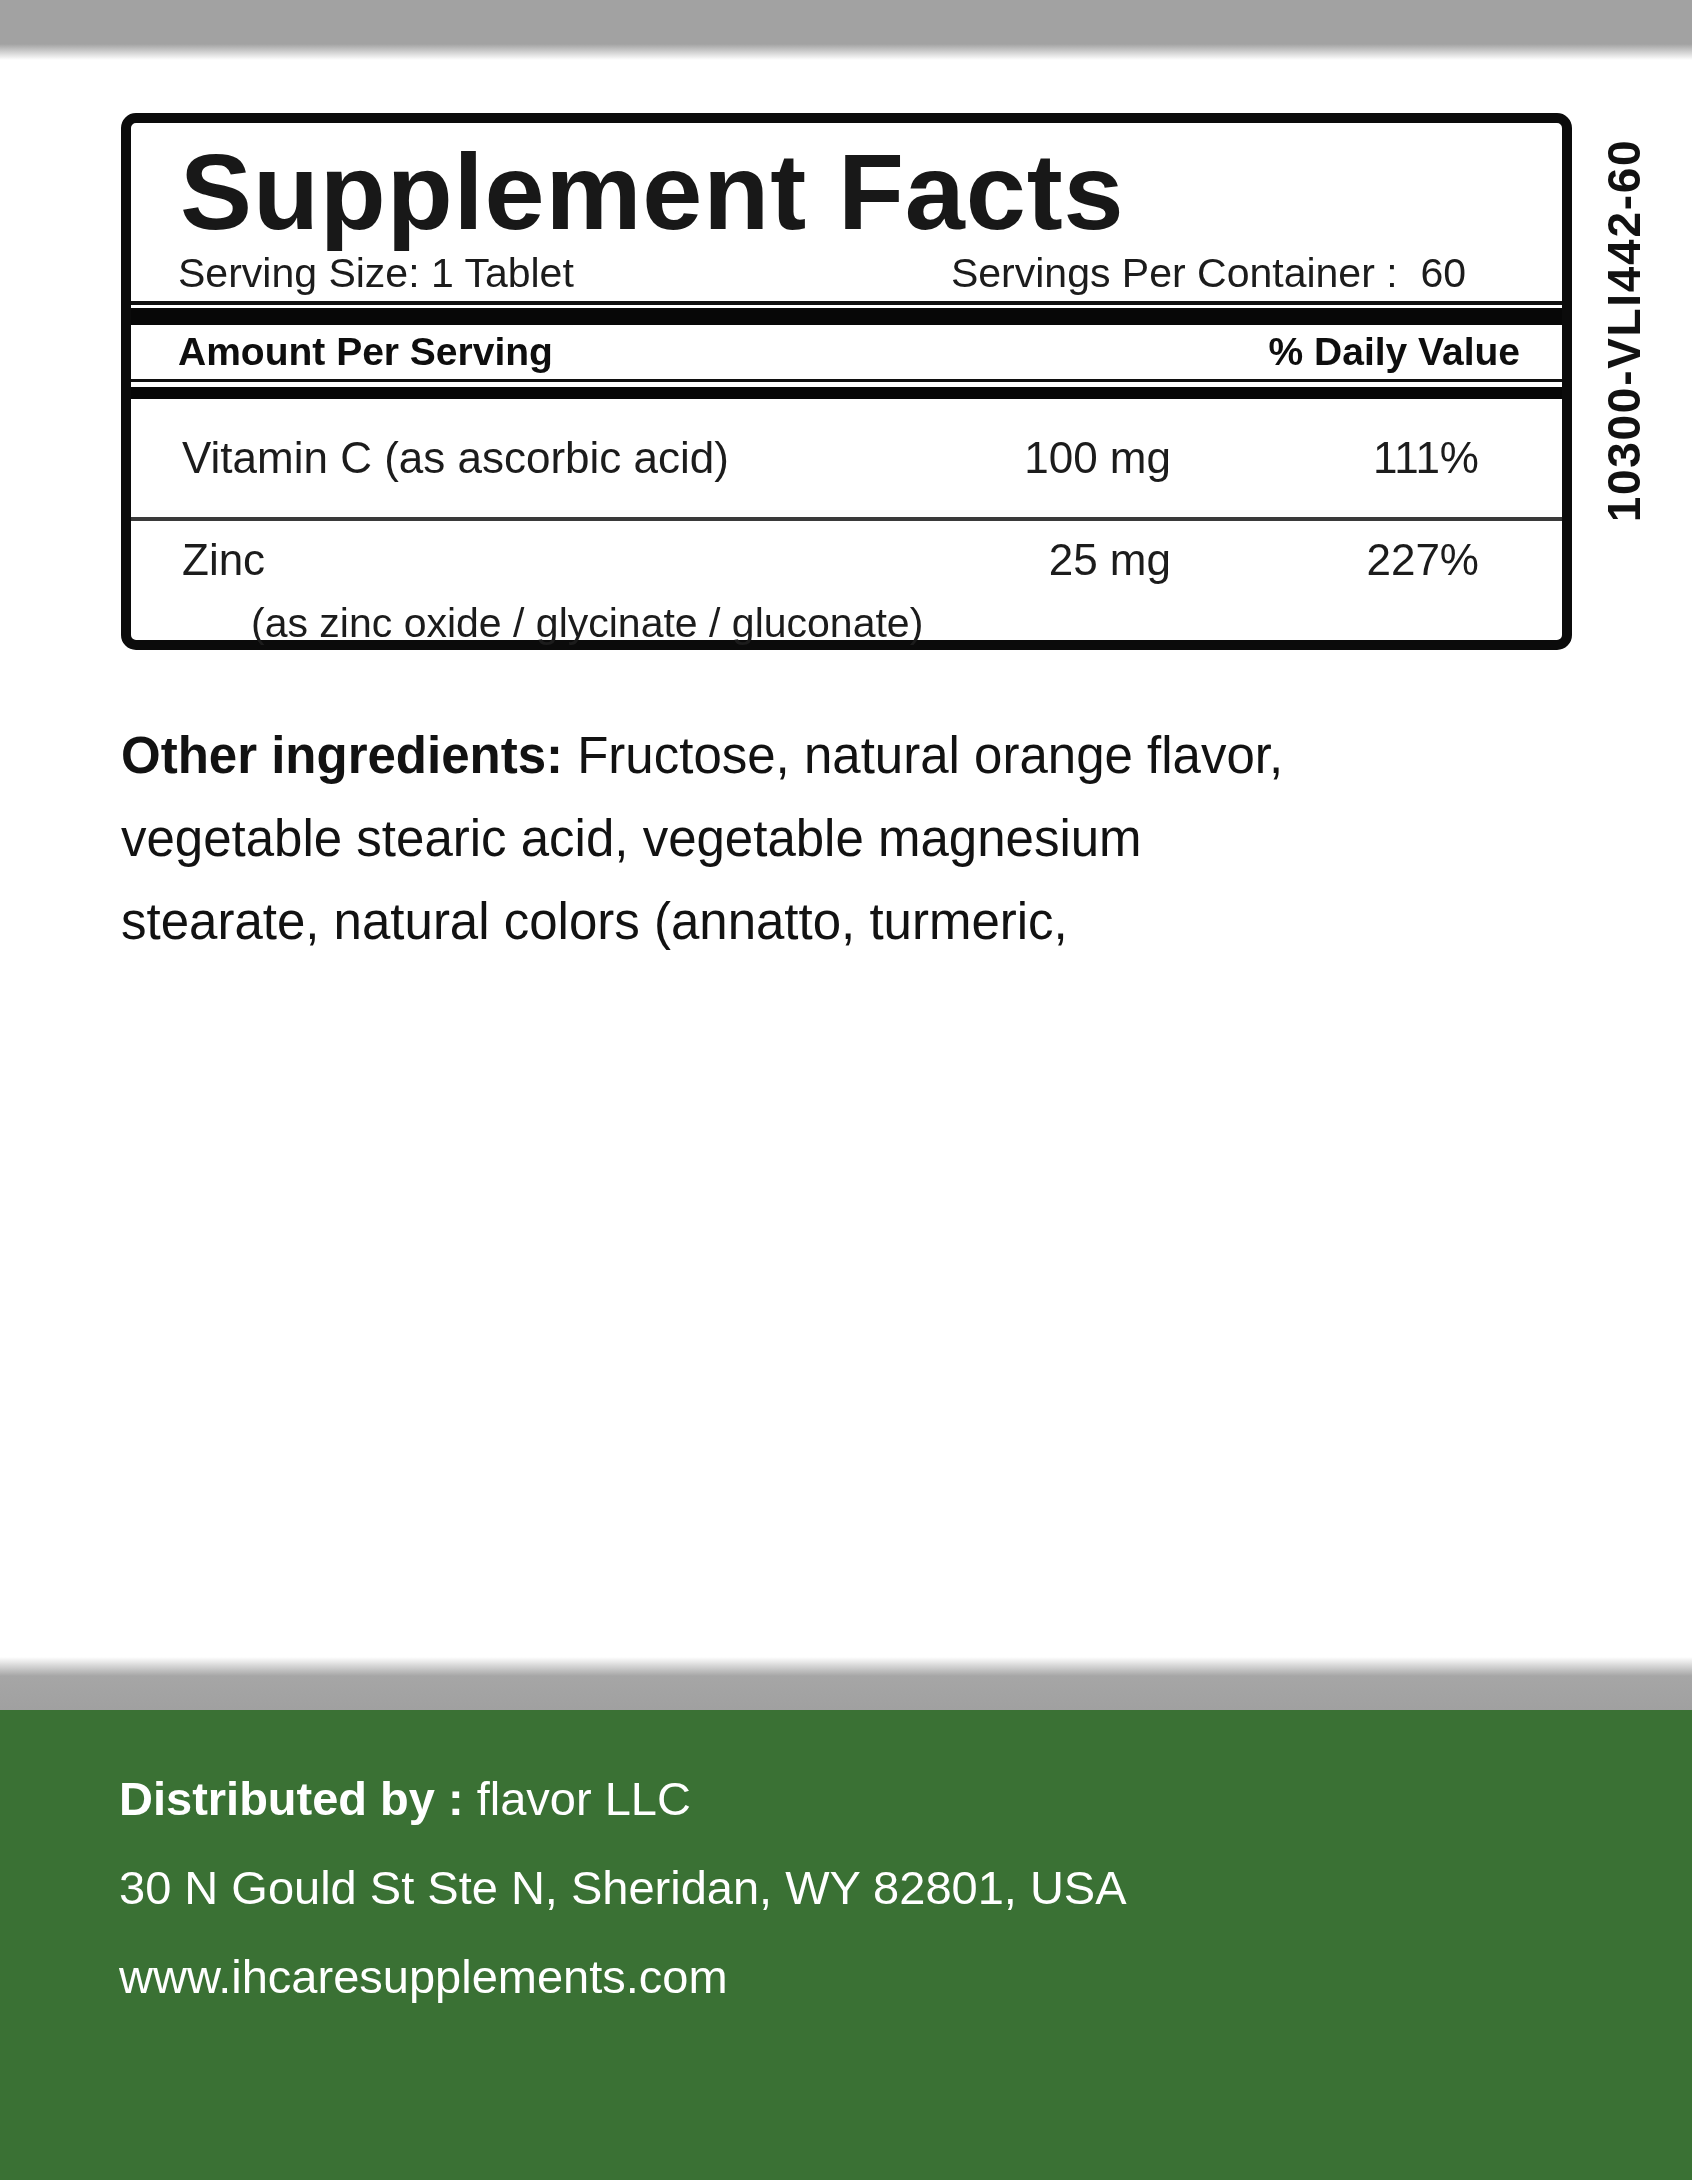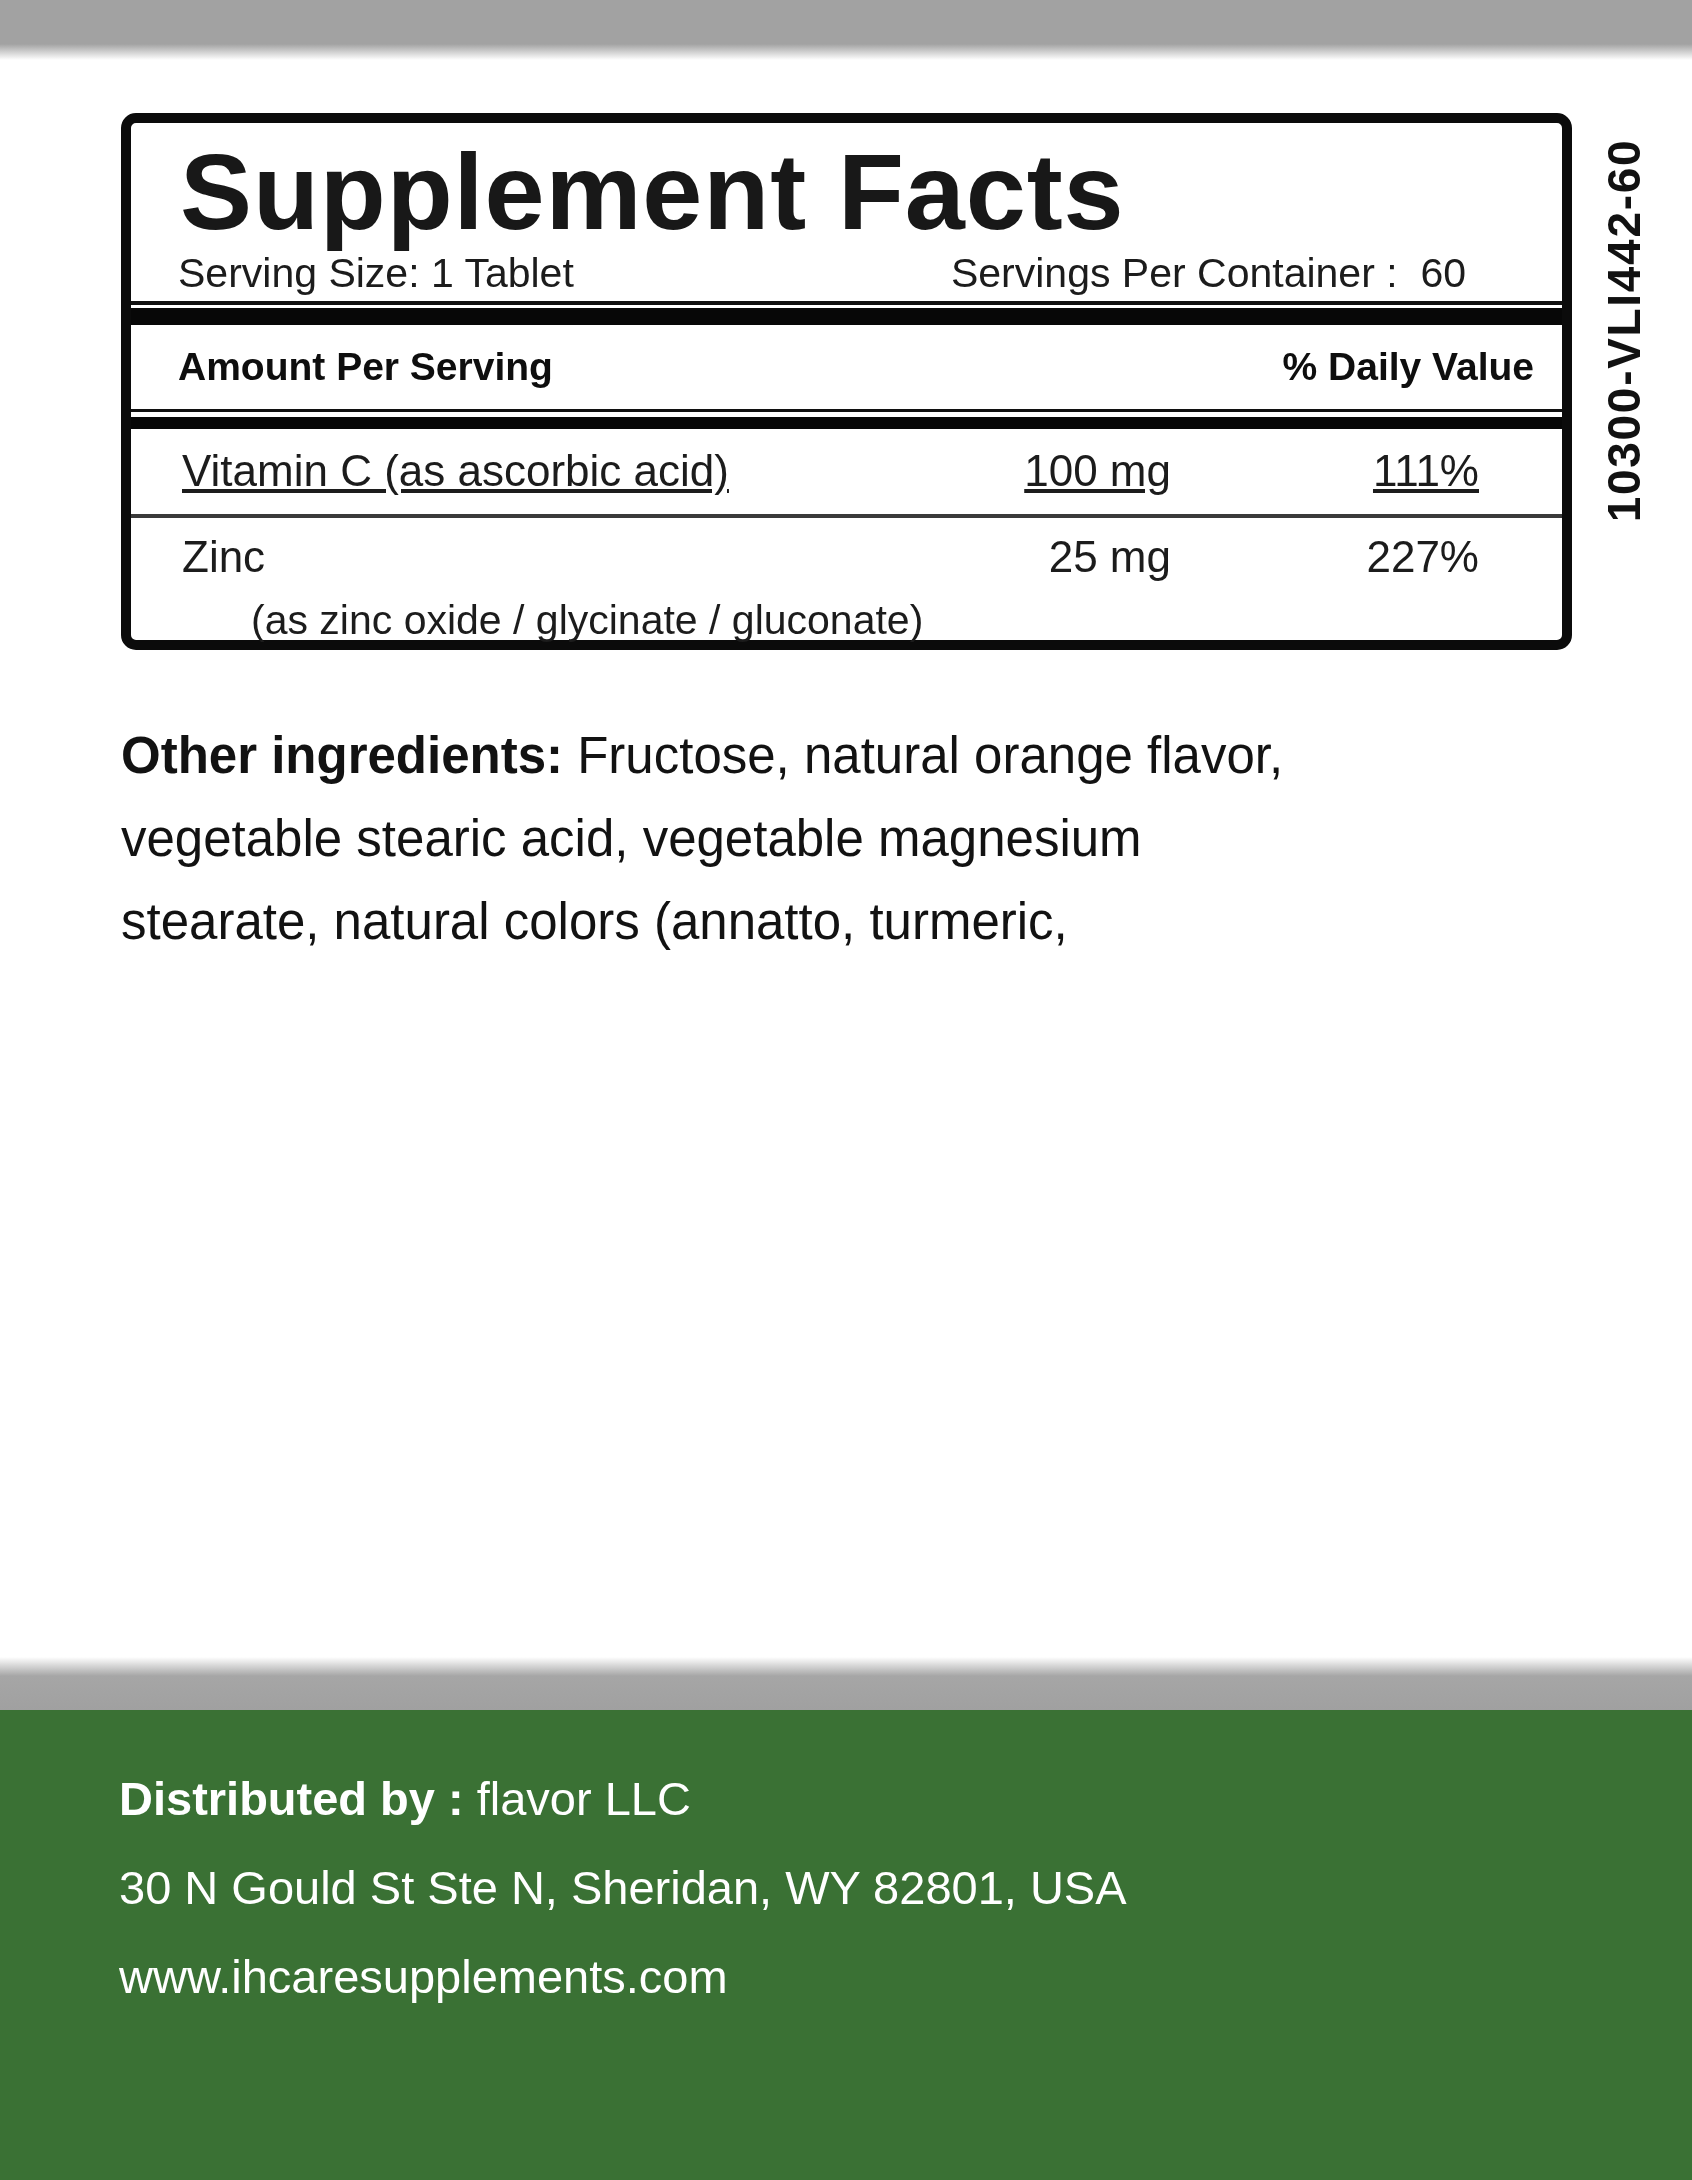--- a/index.html
+++ b/index.html
@@ -42,32 +42,32 @@
   .serving-row {
     height: 55px; padding: 0 96px 0 47px;
     display: flex; justify-content: space-between; align-items: center;
     font-size: 41px; color: #1c1c1c;
   }
   .rule-thin { height: 3.4px; background: #101010; }
   .gap4 { height: 3.4px; } .gap5 { height: 4.3px; }
   .bar-heavy { height: 17px; background: #070707; }
   .bar-mid { height: 12px; background: #070707; }
   .header-row {
-    height: 84px; padding: 0 28px 0 47px;
+    height: 54px; padding: 0 42px 0 47px;
     display: flex; justify-content: space-between; align-items: center;
     font-size: 39px; font-weight: bold; color: #0e0e0e;
   }
   .n-row {
     display: grid; grid-template-columns: 1fr 358px 308px;
     align-items: center;
     padding: 0 83px 0 51px;
     font-size: 44px; color: #1c1c1c;
   }
   .n-row .amt, .n-row .dv { text-align: right; }
-  .row-vitc { height: 85px; text-decoration: underline; }
+  .row-vitc { height: 118px; }
   .row-zinc { height: 78px; }
   .divider-light { height: 4.3px; background: #3a3a3a; }
   .sub-row {
     height: 48px; padding-left: 120px;
     display: flex; align-items: center;
     font-size: 41px; color: #1c1c1c;
   }
 
   
   .side-code {

